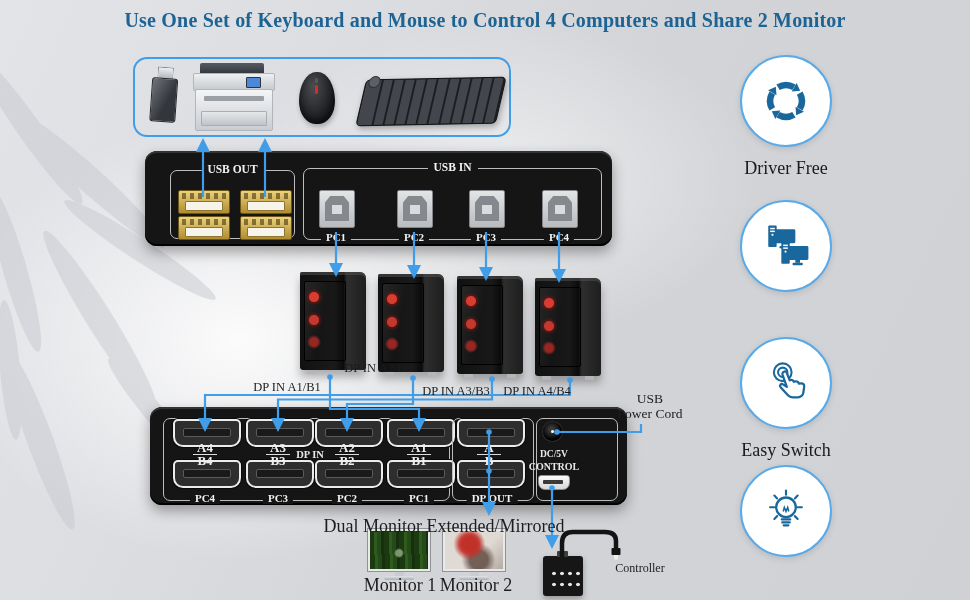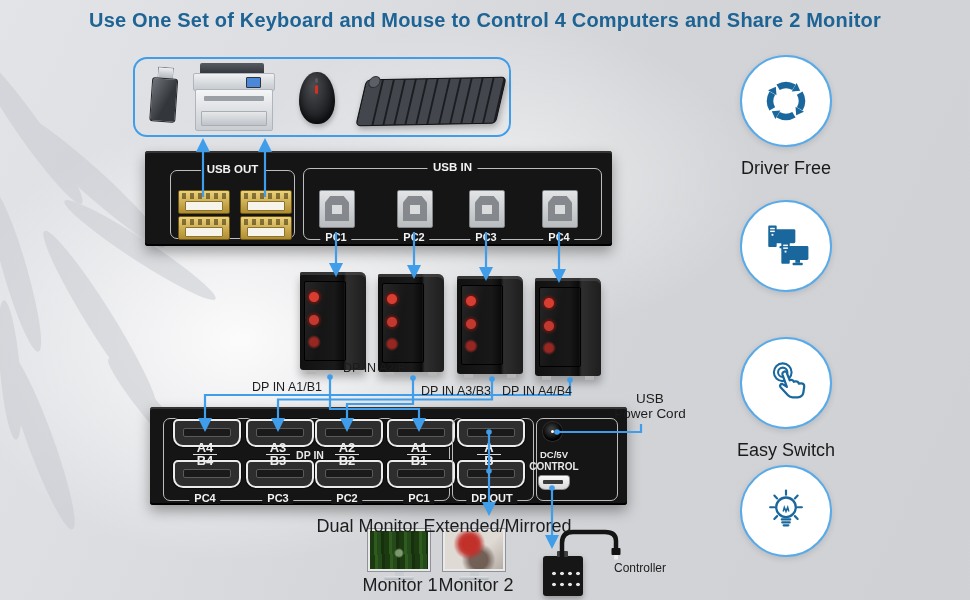--- a/index.html
+++ b/index.html
@@ -1,18 +1,18 @@
 <!DOCTYPE html>
 <html><head>
 <meta charset="utf-8">
 <style>
   html,body{margin:0;padding:0;background:#cfd1d4;}
   #stage{position:relative;width:970px;height:600px;overflow:hidden;
     background:linear-gradient(115deg,#e3e4e8 0%,#dcdde1 30%,#d2d4d7 55%,#cfd1d5 100%);
-    font-family:Liberation Sans, sans-serif;-webkit-font-smoothing:antialiased;}
+    font-family:Liberation Serif, serif;-webkit-font-smoothing:antialiased;}
   
   .bg-light{position:absolute;left:-60px;top:110px;width:600px;height:460px;border-radius:50%;
     background:radial-gradient(ellipse at center,rgba(255,255,255,.9),rgba(255,255,255,0) 68%);}
   .bg-light2{position:absolute;left:240px;top:20px;width:520px;height:320px;border-radius:50%;
     background:radial-gradient(ellipse at center,rgba(255,255,255,.55),rgba(255,255,255,0) 70%);}
   .leaves{position:absolute;left:-20px;top:40px;opacity:.5;}
   
   .title{position:absolute;top:9px;left:0;right:0;text-align:center;font-size:20px;font-weight:bold;color:#1d6394;letter-spacing:.2px;}
   
   .devices{position:absolute;left:133px;top:57px;width:374px;height:76px;border:2px solid #3f9de9;border-radius:14px;}
@@ -29,21 +29,21 @@
   .mouse{position:absolute;left:164px;top:13px;width:36px;height:52px;border-radius:48% 48% 46% 46%/56% 56% 44% 44%;
     background:radial-gradient(ellipse at 40% 28%,#4a4c50,#17181b 72%);box-shadow:inset 0 -4px 7px rgba(0,0,0,.55),1px 3px 5px rgba(0,0,0,.25);}
   .mouse::before{content:"";position:absolute;left:16px;top:13px;width:3px;height:9px;background:#d32f23;border-radius:2px;}
   .mouse::after{content:"";position:absolute;left:16px;top:6px;width:3px;height:5px;background:#55585d;border-radius:2px;}
   .keyboard{position:absolute;left:226px;top:19px;width:138px;height:45px;border-radius:5px;transform:skewX(-14deg) rotate(-1deg);
     background-color:#1b1d20;
     background-image:repeating-linear-gradient(90deg,#43474d 0 9px,#1b1d20 9px 11px),repeating-linear-gradient(0deg,rgba(0,0,0,0) 0 7px,#17191c 7px 9px);
     background-position:6px 6px;box-shadow:2px 3px 6px rgba(0,0,0,.3);border:1px solid #101214;}
   .keyboard::after{content:"";position:absolute;left:2px;top:-4px;width:10px;height:10px;border-radius:50%;background:#5c6066;border:1px solid #2c2f33;}
   
-  .kvm{position:absolute;background:#151515;border-radius:3px;box-shadow:0 6px 14px rgba(0,0,0,.35),inset 0 2px 0 #343434,inset 0 -2px 0 #000;}
+  .kvm{position:absolute;background:#151515;border-radius:12px;box-shadow:0 6px 14px rgba(0,0,0,.35),inset 0 2px 0 #343434,inset 0 -2px 0 #000;}
   .kvm1{left:145px;top:151px;width:467px;height:95px;}
   .kvm2{left:150px;top:407px;width:477px;height:98px;}
   .brk{position:absolute;border:1px solid #bdbdbd;border-radius:7px;}
   .blabel{position:absolute;left:50%;top:-8px;transform:translateX(-50%);background:#151515;color:#f2f2f2;font-size:11.5px;font-weight:bold;padding:0 6px;white-space:nowrap;}
   .pcb{position:absolute;transform:translateX(-50%);background:#151515;color:#f2f2f2;font-size:11px;font-weight:bold;padding:0 5px;white-space:nowrap;}
   .usba{position:absolute;width:50px;height:22px;background:linear-gradient(#ecd27c,#b08c2e);border:1px solid #6b5618;border-radius:2px;}
   .usba::before{content:"";position:absolute;left:3px;right:3px;top:2px;height:6px;
     background:repeating-linear-gradient(90deg,rgba(56,42,6,.55) 0 4px,rgba(0,0,0,0) 4px 8px);}
   .usba::after{content:"";position:absolute;left:6px;right:6px;top:10px;height:8px;background:#f7f4ec;border:1px solid #8a7430;border-radius:1px;}
   .usbb{position:absolute;width:34px;height:36px;background:linear-gradient(#e2e4e6,#b9bcbf);border:1px solid #83878b;border-radius:2px;}

